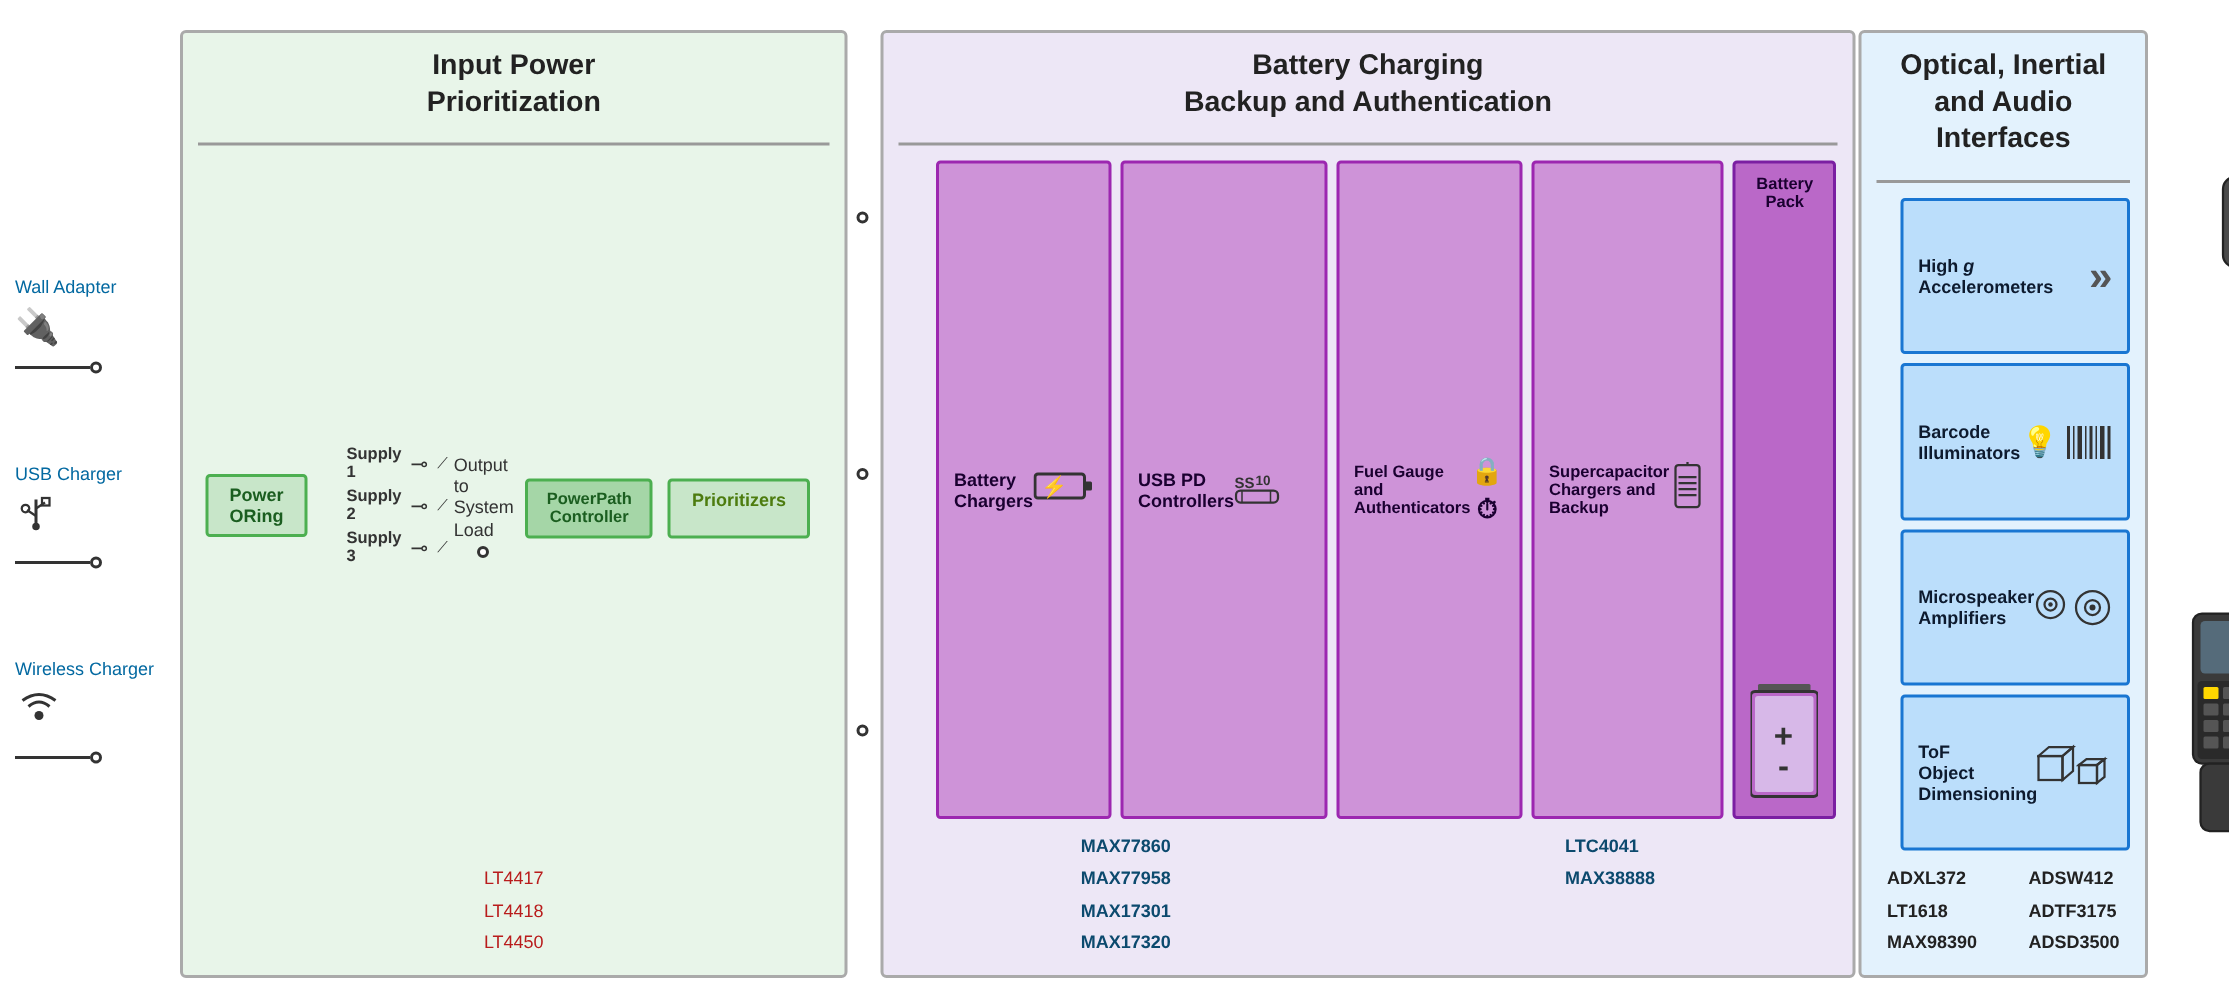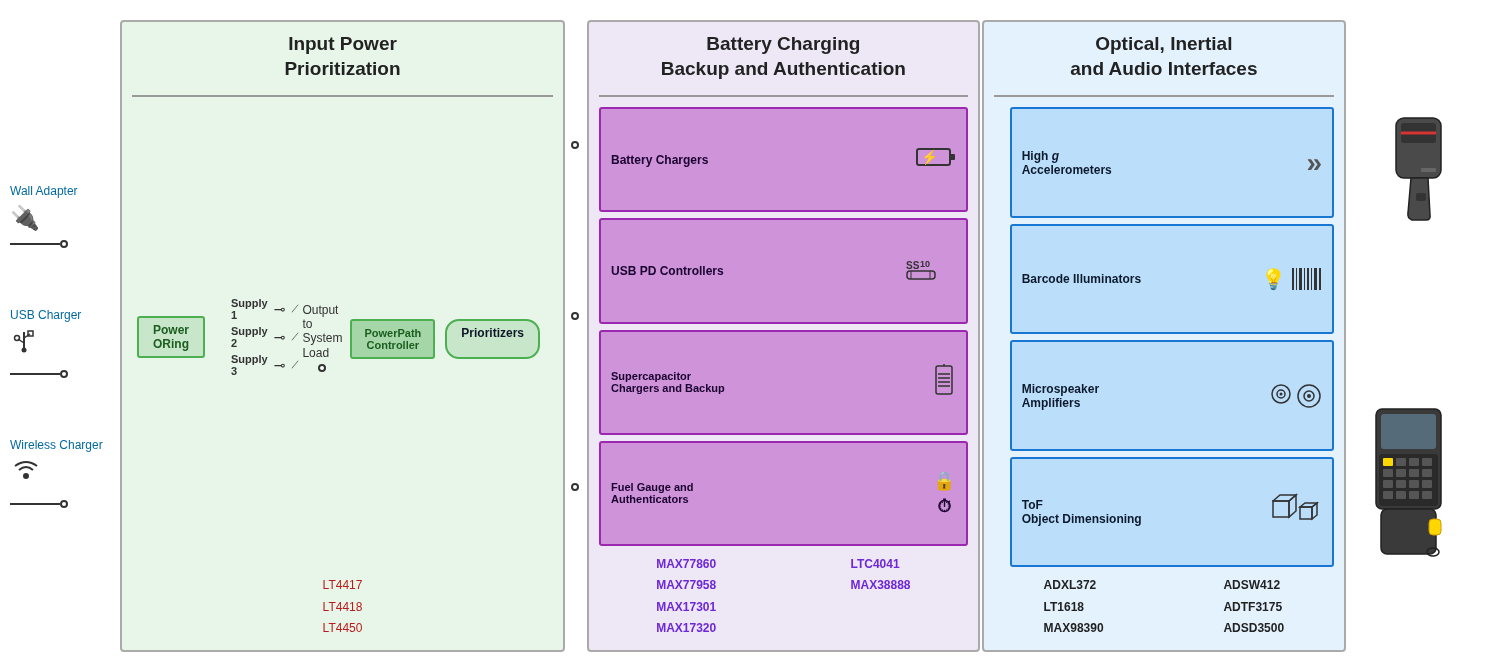--- a/index.html
+++ b/index.html
@@ -147,49 +147,50 @@
       padding: 6px 12px;
       font-size: 11px;
       font-weight: bold;
       text-align: center;
       color: #1b5e20;
     }
 
     .prioritizers-box {
       border: 2px solid #4caf50;
       background: #c8e6c9;
-      border-radius: 14px;
+      border-radius: 3px;
       padding: 5px 14px;
       font-size: 12px;
       font-weight: bold;
       text-align: center;
-      color: #0f172a;
+      color: #4d7c0f;
     }
 
     .green-footer {
       text-align: center;
       font-size: 12px;
       font-weight: normal;
       color: #b91c1c;
       margin-top: 8px;
       line-height: 1.8;
     }
 
     
     .purple-inner {
       display: flex;
       gap: 6px;
       flex: 1;
     }
 
     .purple-blocks {
       display: flex;
-      flex-direction: column;
+      flex-direction: row;
       gap: 6px;
       flex: 1;
+      margin-left: 25px;
     }
 
     .purple-block {
       border: 2px solid #9c27b0;
       background: #ce93d8;
       border-radius: 3px;
       padding: 6px 10px;
       font-size: 12px;
       font-weight: bold;
       color: #1a0030;
@@ -226,21 +227,21 @@
     .purple-footer {
       display: flex;
       gap: 20px;
       margin-top: 8px;
       justify-content: space-around;
     }
 
     .purple-footer-col {
       font-size: 12px;
       font-weight: bold;
-      color: #6d28d9;
+      color: #0c4a6e;
       text-align: left;
       line-height: 1.8;
     }
 
     
     .blue-blocks {
       display: flex;
       flex-direction: column;
       gap: 6px;
       flex: 1;
@@ -436,43 +437,56 @@
                 <text x="0" y="12" font-size="10" fill="#333" font-weight="bold">SS</text>
                 <text x="14" y="10" font-size="9" fill="#333">10</text>
                 <rect x="1" y="14" width="28" height="8" rx="3" fill="none" stroke="#333" stroke-width="1.5"></rect>
                 <line x1="5" y1="14" x2="5" y2="22" stroke="#333" stroke-width="1"></line>
                 <line x1="24" y1="14" x2="24" y2="22" stroke="#333" stroke-width="1"></line>
               </svg>
             </span>
           </div>
 
           <div class="purple-block">
+            <span style="font-size:11px;">Fuel Gauge and<br>Authenticators</span>
+            <div style="display:flex;flex-direction:column;align-items:center;gap:4px;">
+              <span style="font-size:18px;">🔒</span>
+              <span style="font-size:18px;">⏱</span>
+            </div>
+          </div>
+
+          <div class="purple-block">
             <span style="font-size:11px;">Supercapacitor<br>Chargers and Backup</span>
             <span style="font-size:20px;">
               <svg width="24" height="32" viewBox="0 0 24 32">
                 <rect x="4" y="2" width="16" height="28" rx="2" fill="none" stroke="#333" stroke-width="1.5"></rect>
                 <line x1="12" y1="2" x2="12" y2="0" stroke="#333" stroke-width="1.5"></line>
                 <line x1="6" y1="10" x2="18" y2="10" stroke="#333" stroke-width="1.5"></line>
                 <line x1="6" y1="14" x2="18" y2="14" stroke="#333" stroke-width="1.5"></line>
                 <line x1="6" y1="18" x2="18" y2="18" stroke="#333" stroke-width="1.5"></line>
                 <line x1="6" y1="22" x2="18" y2="22" stroke="#333" stroke-width="1.5"></line>
               </svg>
             </span>
           </div>
 
-          <div class="purple-block">
-            <span style="font-size:11px;">Fuel Gauge and<br>Authenticators</span>
-            <div style="display:flex;flex-direction:column;align-items:center;gap:4px;">
-              <span style="font-size:18px;">🔒</span>
-              <span style="font-size:18px;">⏱</span>
-            </div>
+        </div>
+
+        <div class="battery-pack-col">
+          <div class="battery-pack-box">
+            <div style="font-size:11px;font-weight:bold;">Battery<br>Pack</div>
+
+            <svg width="45" height="80" viewBox="0 0 45 80">
+              <rect x="5" y="0" width="35" height="5" rx="1" fill="#555"></rect>
+              <rect x="0" y="5" width="45" height="70" rx="3" fill="none" stroke="#333" stroke-width="2"></rect>
+              <rect x="3" y="8" width="39" height="64" rx="2" fill="#d7b8e8"></rect>
+              <text x="22" y="42" font-size="22" text-anchor="middle" fill="#333">+</text>
+              <text x="22" y="62" font-size="22" text-anchor="middle" fill="#333">-</text>
+            </svg>
           </div>
-
-        </div>
-
+        </div>
       </div>
       <div class="purple-footer">
         <div class="purple-footer-col">
           MAX77860<br>MAX77958<br>MAX17301<br>MAX17320
         </div>
         <div class="purple-footer-col">
           LTC4041<br>MAX38888
         </div>
       </div>
     </div>

